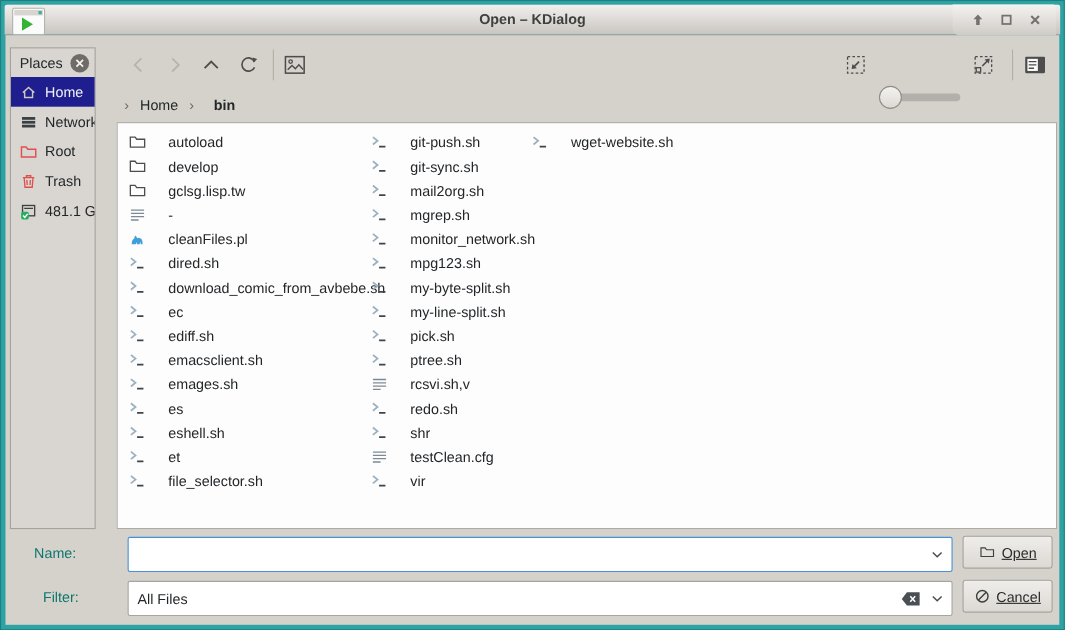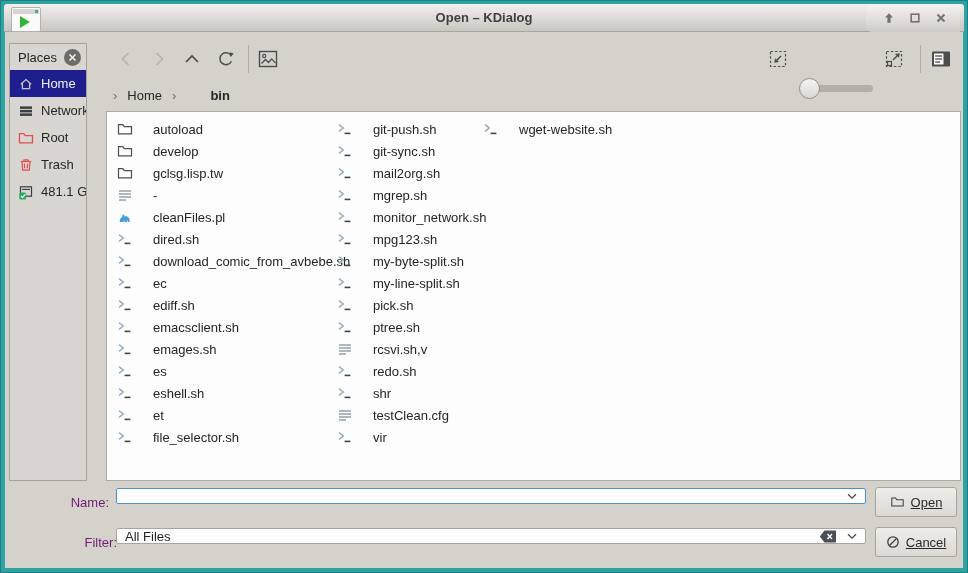--- a/index.html
+++ b/index.html
@@ -38,35 +38,35 @@
   
   .tbtn { position:absolute; width:26px; height:26px; display:flex; align-items:center; justify-content:center; }
   .tsep { position:absolute; top:44px; width:1px; height:28px; background:#b2afaa; }
   .slider-track { position:absolute; left:806px; top:53px; width:62px; height:7px; background:#b3b0ab; border-radius:4px; }
   .slider-knob { position:absolute; left:794px; top:46px; width:21px; height:21px; border-radius:50%;
                  background:linear-gradient(#f4f2f0,#dcd9d4); border:1px solid #918e89; }
 
   
   .breadcrumb { position:absolute; left:108px; top:84px; height:20px; display:flex; align-items:center; gap:10px; }
   .crumb-chev { color:#6f6c67; font-size:13px; }
-  .crumb-current { font-weight:700; margin-left:24px; }
+  .crumb-current { font-weight:700; margin-left:8px; }
 
   
   .filepanel { position:absolute; left:101px; top:79px; width:855px; height:370px;
                background:#fdfdfd; border:1px solid #aeaba6; }
   .fcol { position:absolute; top:6px; display:flex; flex-direction:column; }
   .fcol1 { left:10px; width:215px; }
   .fcol2 { left:230px; width:140px; }
   .fcol3 { left:376px; width:200px; }
   .file-item { height:22px; display:flex; align-items:center; gap:20px; white-space:nowrap; }
   .ficon { width:16px; height:16px; flex:0 0 16px; display:flex; align-items:center; justify-content:center; }
 
   
-  .flabel { position:absolute; width:78px; text-align:right; color:#701a75; }
-  .combo { position:absolute; left:111px; width:750px; height:16px; background:#ffffff;
+  .flabel { position:absolute; width:78px; text-align:left; color:#0f766e; }
+  .combo { position:absolute; left:111px; width:750px; height:32px; background:#ffffff;
            border:1px solid #a8a5a0; border-radius:2px; display:flex; align-items:center; padding:0 8px; }
   .combo.focused { border:1px solid #4a90d9; }
   .combo .spacer { flex:1; }
   .chev { display:flex; align-items:center; }
   .btn { position:absolute; left:870px; width:82px; height:30px; border:1px solid #a8a5a0; border-radius:3px;
          background:linear-gradient(#efedea,#dcd9d4); display:flex; align-items:center; justify-content:center; gap:6px; color:#2b2b2b;text-decoration:underline; }
 </style>
 </head>
 <body>
 

